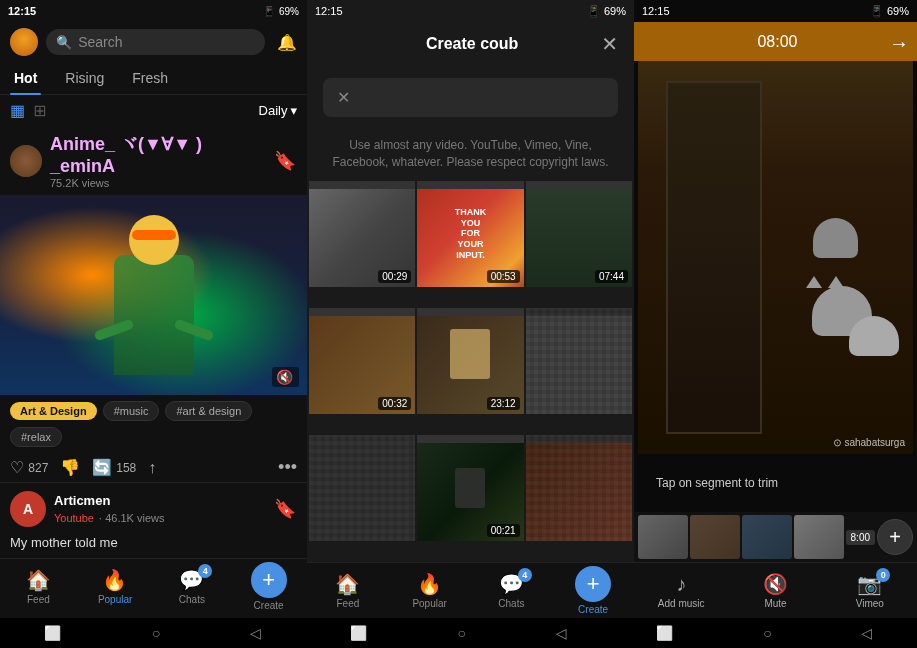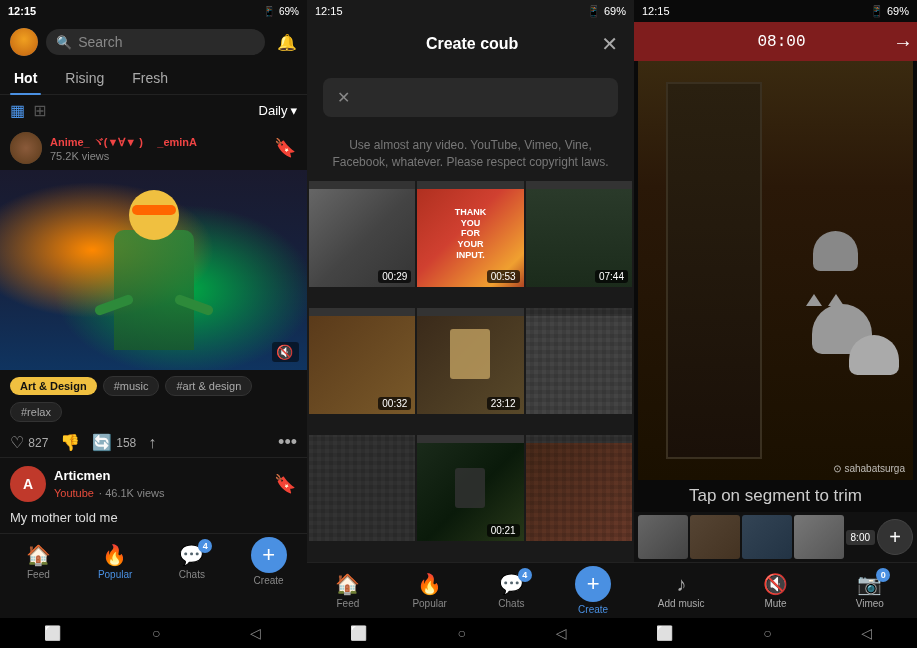--- a/index.html
+++ b/index.html
@@ -147,21 +147,21 @@
       background: #333;
       flex-shrink: 0;
       display: flex;
       align-items: center;
       justify-content: center;
       color: #888;
       font-size: 12px;
     }
 
     .post-info { flex: 1; }
-    .post-username { color: #ef4444; font-size: 11px; font-weight: 600; }
+    .post-username { color: #f0abfc; font-size: 18px; font-weight: 600; }
     .post-views { color: #888; font-size: 11px; }
 
     .bookmark-icon { color: #aaa; font-size: 18px; }
 
     .post-thumbnail {
       width: 100%;
       height: 200px;
       background: linear-gradient(135deg, #1a3a1a 0%, #2d5a2d 30%, #1a4a2a 60%, #3a3a1a 100%);
       position: relative;
       overflow: hidden;
@@ -443,22 +443,21 @@
       padding: 0 8px;
       font-size: 11px;
       color: #fff;
     }
 
     .right-header {
       display: flex;
       align-items: center;
       justify-content: space-between;
       padding: 8px 8px;
-      background: #7f1d1d;
-      font-family: Liberation Mono, monospace;
+      background: #a16207;
     }
 
     .right-time { color: #fff; font-size: 16px; font-weight: 500; }
     .right-arrow { color: #fff; font-size: 20px; cursor: pointer; }
 
     .video-preview {
       flex: 1;
       background: #111;
       position: relative;
       overflow: hidden;
@@ -469,23 +468,23 @@
       position: absolute;
       bottom: 6px;
       right: 8px;
       color: #fff;
       font-size: 10px;
       opacity: 0.7;
     }
 
     .trim-hint {
       color: #ccc;
-      font-size: 17px;
-      text-align: center;
-      padding: 6px;
+      font-size: 12px;
+      text-align: left;
+      padding: 22px;
     }
 
     .filmstrip {
       display: flex;
       height: 50px;
       gap: 2px;
       padding: 2px 4px;
       align-items: center;
       background: #111;
     }

